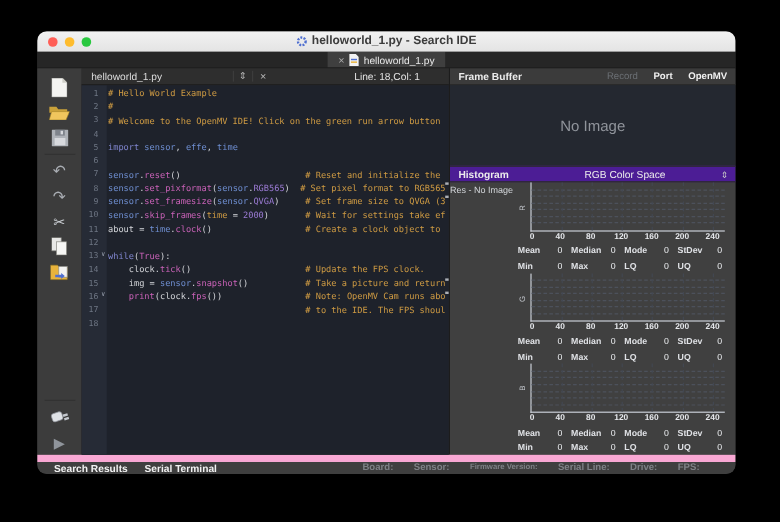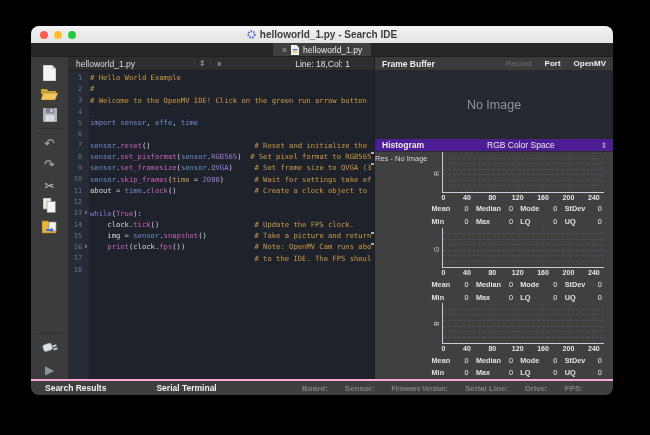--- a/index.html
+++ b/index.html
@@ -95,22 +95,22 @@
   .ticks-row { height:9px; position:relative; margin-left:12px; margin-right:7px; flex:0 0 auto; }
   .tick { position:absolute; top:0; font-size:7px; font-weight:bold; color:#e6e8ec; transform:translateX(-50%); }
   .tick.first { transform:none; }
   .stats-row { height:12.5px; display:flex; align-items:center; flex:0 0 auto;
                font-size:7.3px; color:#e3e5e9; padding:0 2px; }
   .stat { flex:1; display:flex; }
   .stat .sl { width:33px; font-weight:bold; color:#dfe1e5; }
   .stat .sv { color:#eef0f3; }
 
   
-  .statusbar { height:16px; background:#3f3f3f; border-top:2px solid #f9a8d4;
-               display:flex; align-items:center; flex:0 0 auto;gap:36px; }
+  .statusbar { height:16px; background:#3f3f3f; border-top:6px solid #f9a8d4;
+               display:flex; align-items:flex-start; flex:0 0 auto; }
   .sb-tab { font-size:8.5px; font-weight:bold; color:#f2f2f2; margin-left:14px; }
   .sb-fields { margin-left:auto; display:flex; align-items:center; gap:17px; padding-right:30px; }
   .sb-field { font-size:8px; font-weight:bold; color:#7e8186; }
   .sb-field.small { font-size:6.5px; }
 
   svg { display:block; }
 </style>
 </head>
 <body>
 

